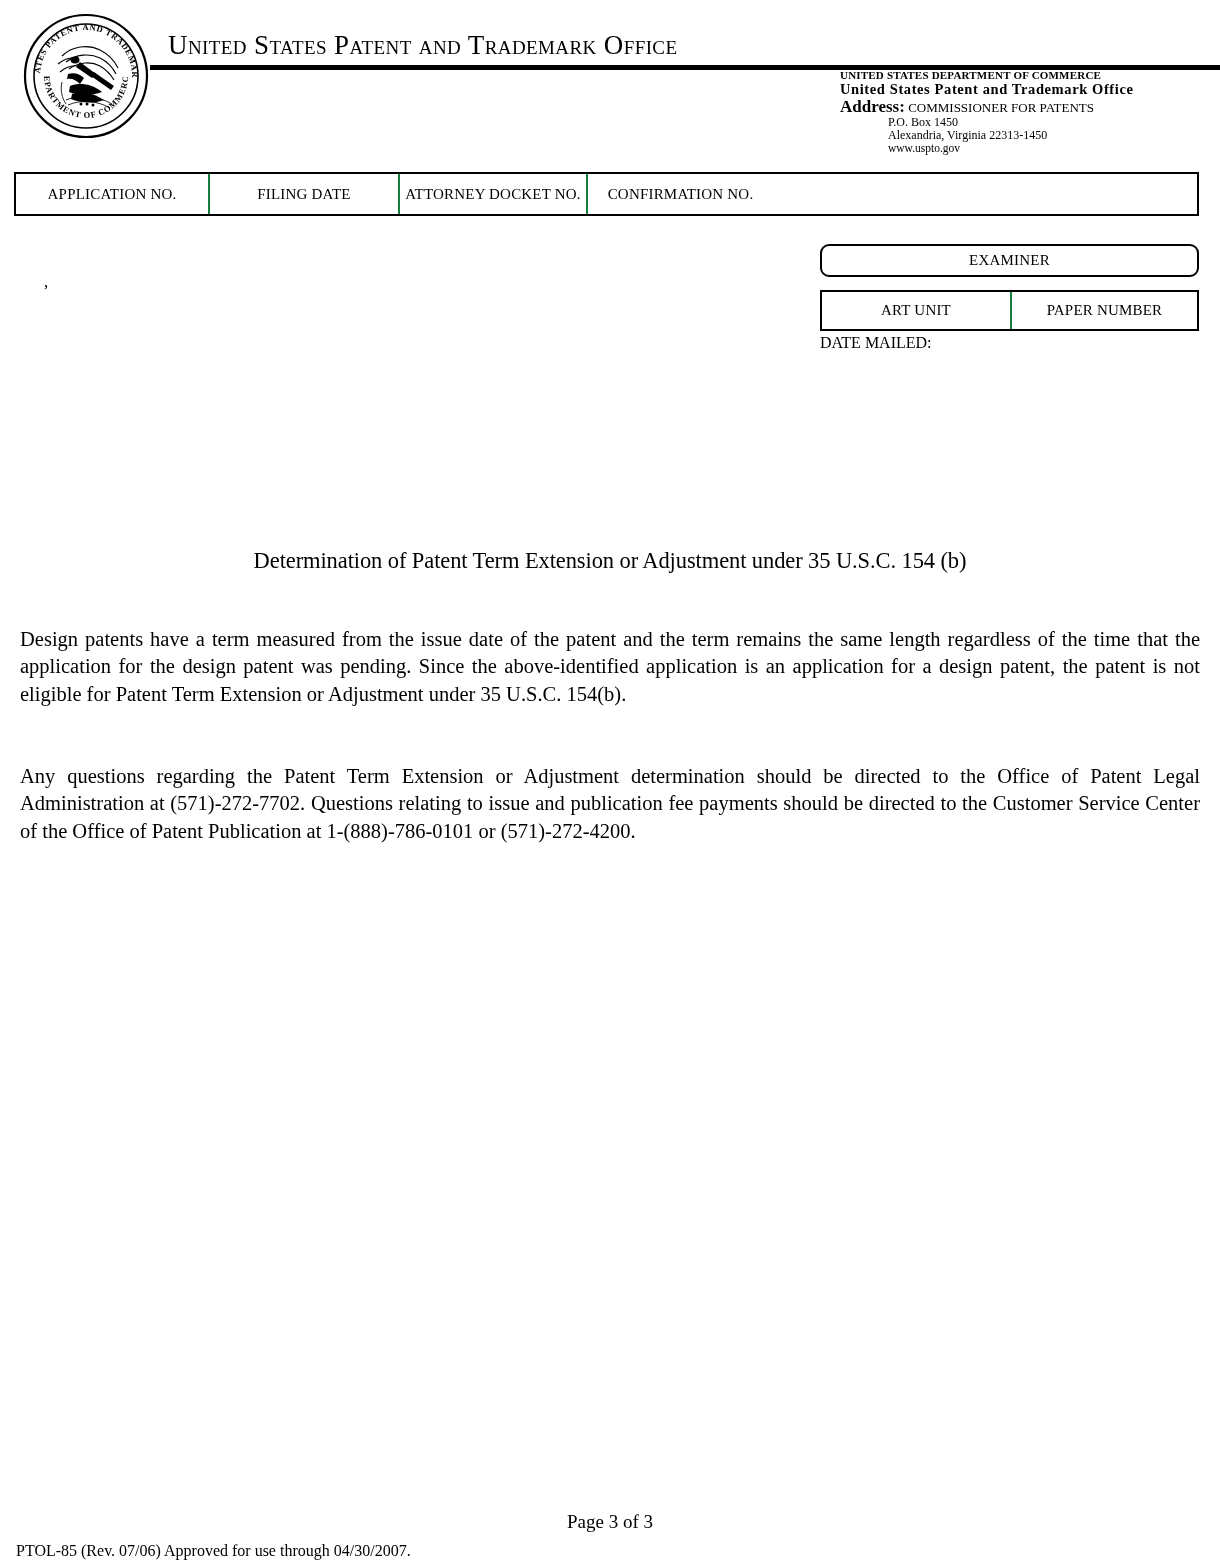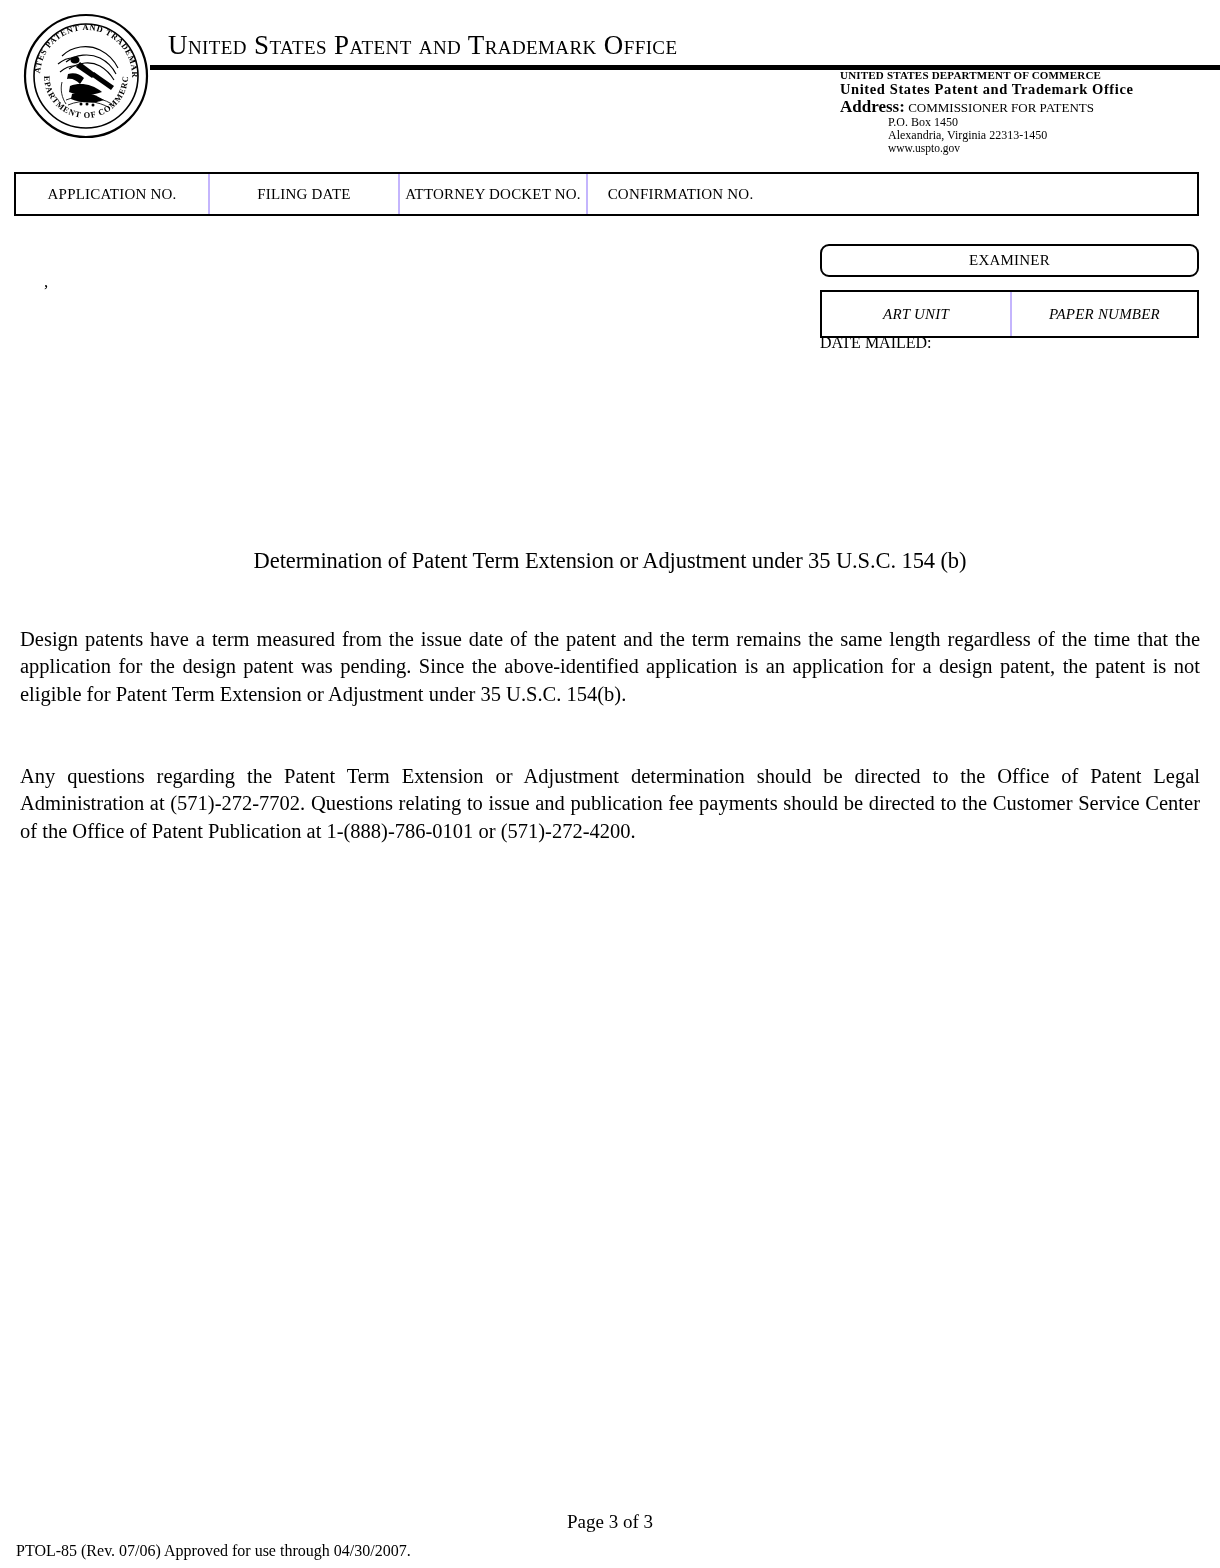--- a/index.html
+++ b/index.html
@@ -88,42 +88,42 @@
     display: flex;
     align-items: center;
     justify-content: center;
     font-size: 15px;
     letter-spacing: 0.2px;
     box-sizing: border-box;
     white-space: nowrap;
     overflow: hidden;
   }
   .doc-cell + .doc-cell {
-    border-left: 2px solid #c4b5fd;
+    border-left: 2px solid #15803d;
   }
 
   #bib-table {
     left: 14px; top: 172px;
     width: 1185px; height: 44px;
   }
   #cell-application { width: 192px; }
   #cell-filing      { width: 190px; }
   #cell-inventor    { width: 424px; }
   #cell-docket      { width: 188px; }
   #cell-confirm     { width: 187px; }
 
   #examiner-box {
     left: 820px; top: 244px;
     width: 379px; height: 33px; border-radius: 9px;
   }
   #cell-examiner { width: 100%; }
 
   #artunit-box {
     left: 820px; top: 290px;
-    width: 379px; height: 48px; font-style: italic;
+    width: 379px; height: 41px;
   }
   #cell-artunit { width: 188px; }
   #cell-paper   { width: 187px; }
 
   #date-mailed {
     position: absolute;
     left: 820px; top: 334px;
     font-size: 16px;
     white-space: nowrap;
   }

